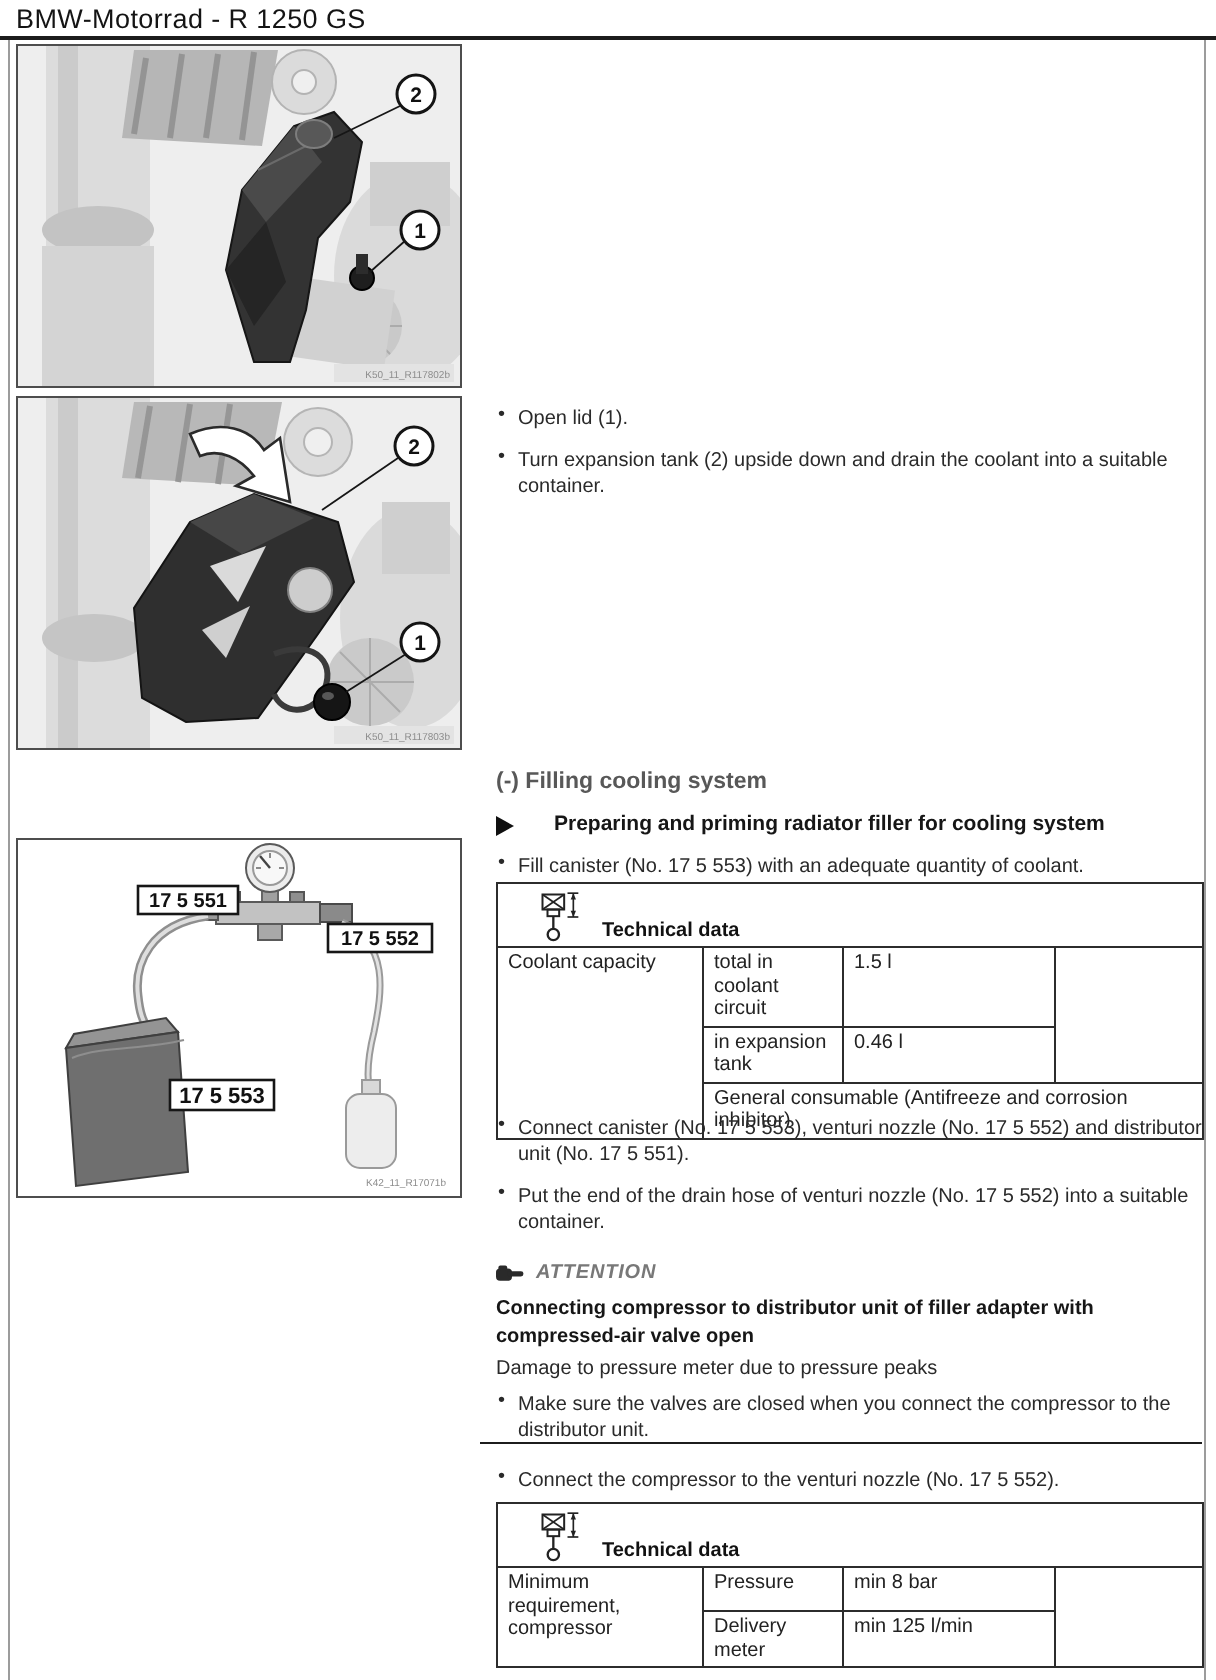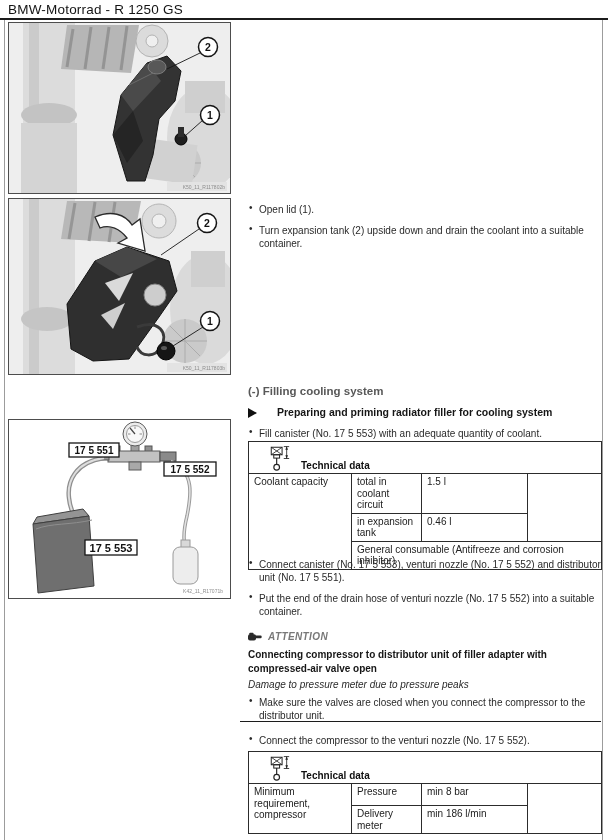--- a/index.html
+++ b/index.html
@@ -281,21 +281,21 @@
 <div class="abs rcol attn-row" style="top:630px;font-style:italic;">
   <svg width="14" height="10" viewBox="0 0 14 10">
     <rect x="0" y="2.2" width="8" height="6.2" rx="2" fill="#2a2a2a"></rect>
     <rect x="5.5" y="3.6" width="8.2" height="2.6" rx="1.2" fill="#2a2a2a"></rect>
     <rect x="1.2" y="0.8" width="4.4" height="2.4" rx="1" fill="#2a2a2a"></rect>
   </svg>
   <span class="attn-label">ATTENTION</span>
 </div>
 
 <div class="abs rcol bold-heading" style="top:648px;">Connecting compressor to distributor unit of filler adapter with compressed-air valve open</div>
-<div class="abs rcol plain" style="top:678px;font-style:italic;">Damage to pressure meter due to pressure peaks</div>
+<div class="abs rcol plain" style="top:678px;">Damage to pressure meter due to pressure peaks</div>
 
 <div class="abs rcol" style="top:696px;">
   <div class="bullet"><span>Make sure the valves are closed when you connect the compressor to the distributor unit.</span></div>
 </div>
 
 <div class="abs sep-rule" style="left:240px;top:721px;width:361px;"></div>
 
 <div class="abs rcol" style="top:734px;">
   <div class="bullet"><span>Connect the compressor to the venturi nozzle (No. 17 5 552).</span></div>
 </div>
@@ -329,16 +329,16 @@
     </td>
   </tr>
   <tr>
     <td class="h17" rowspan="2">Minimum requirement, compressor</td>
     <td class="h17">Pressure</td>
     <td class="h17">min 8 bar</td>
     <td rowspan="2"></td>
   </tr>
   <tr>
     <td class="h17">Delivery meter</td>
-    <td class="h17">min 186 l/min</td>
+    <td class="h17">min 125 l/min</td>
   </tr>
 </tbody>
   </table>
 
 </body></html>

